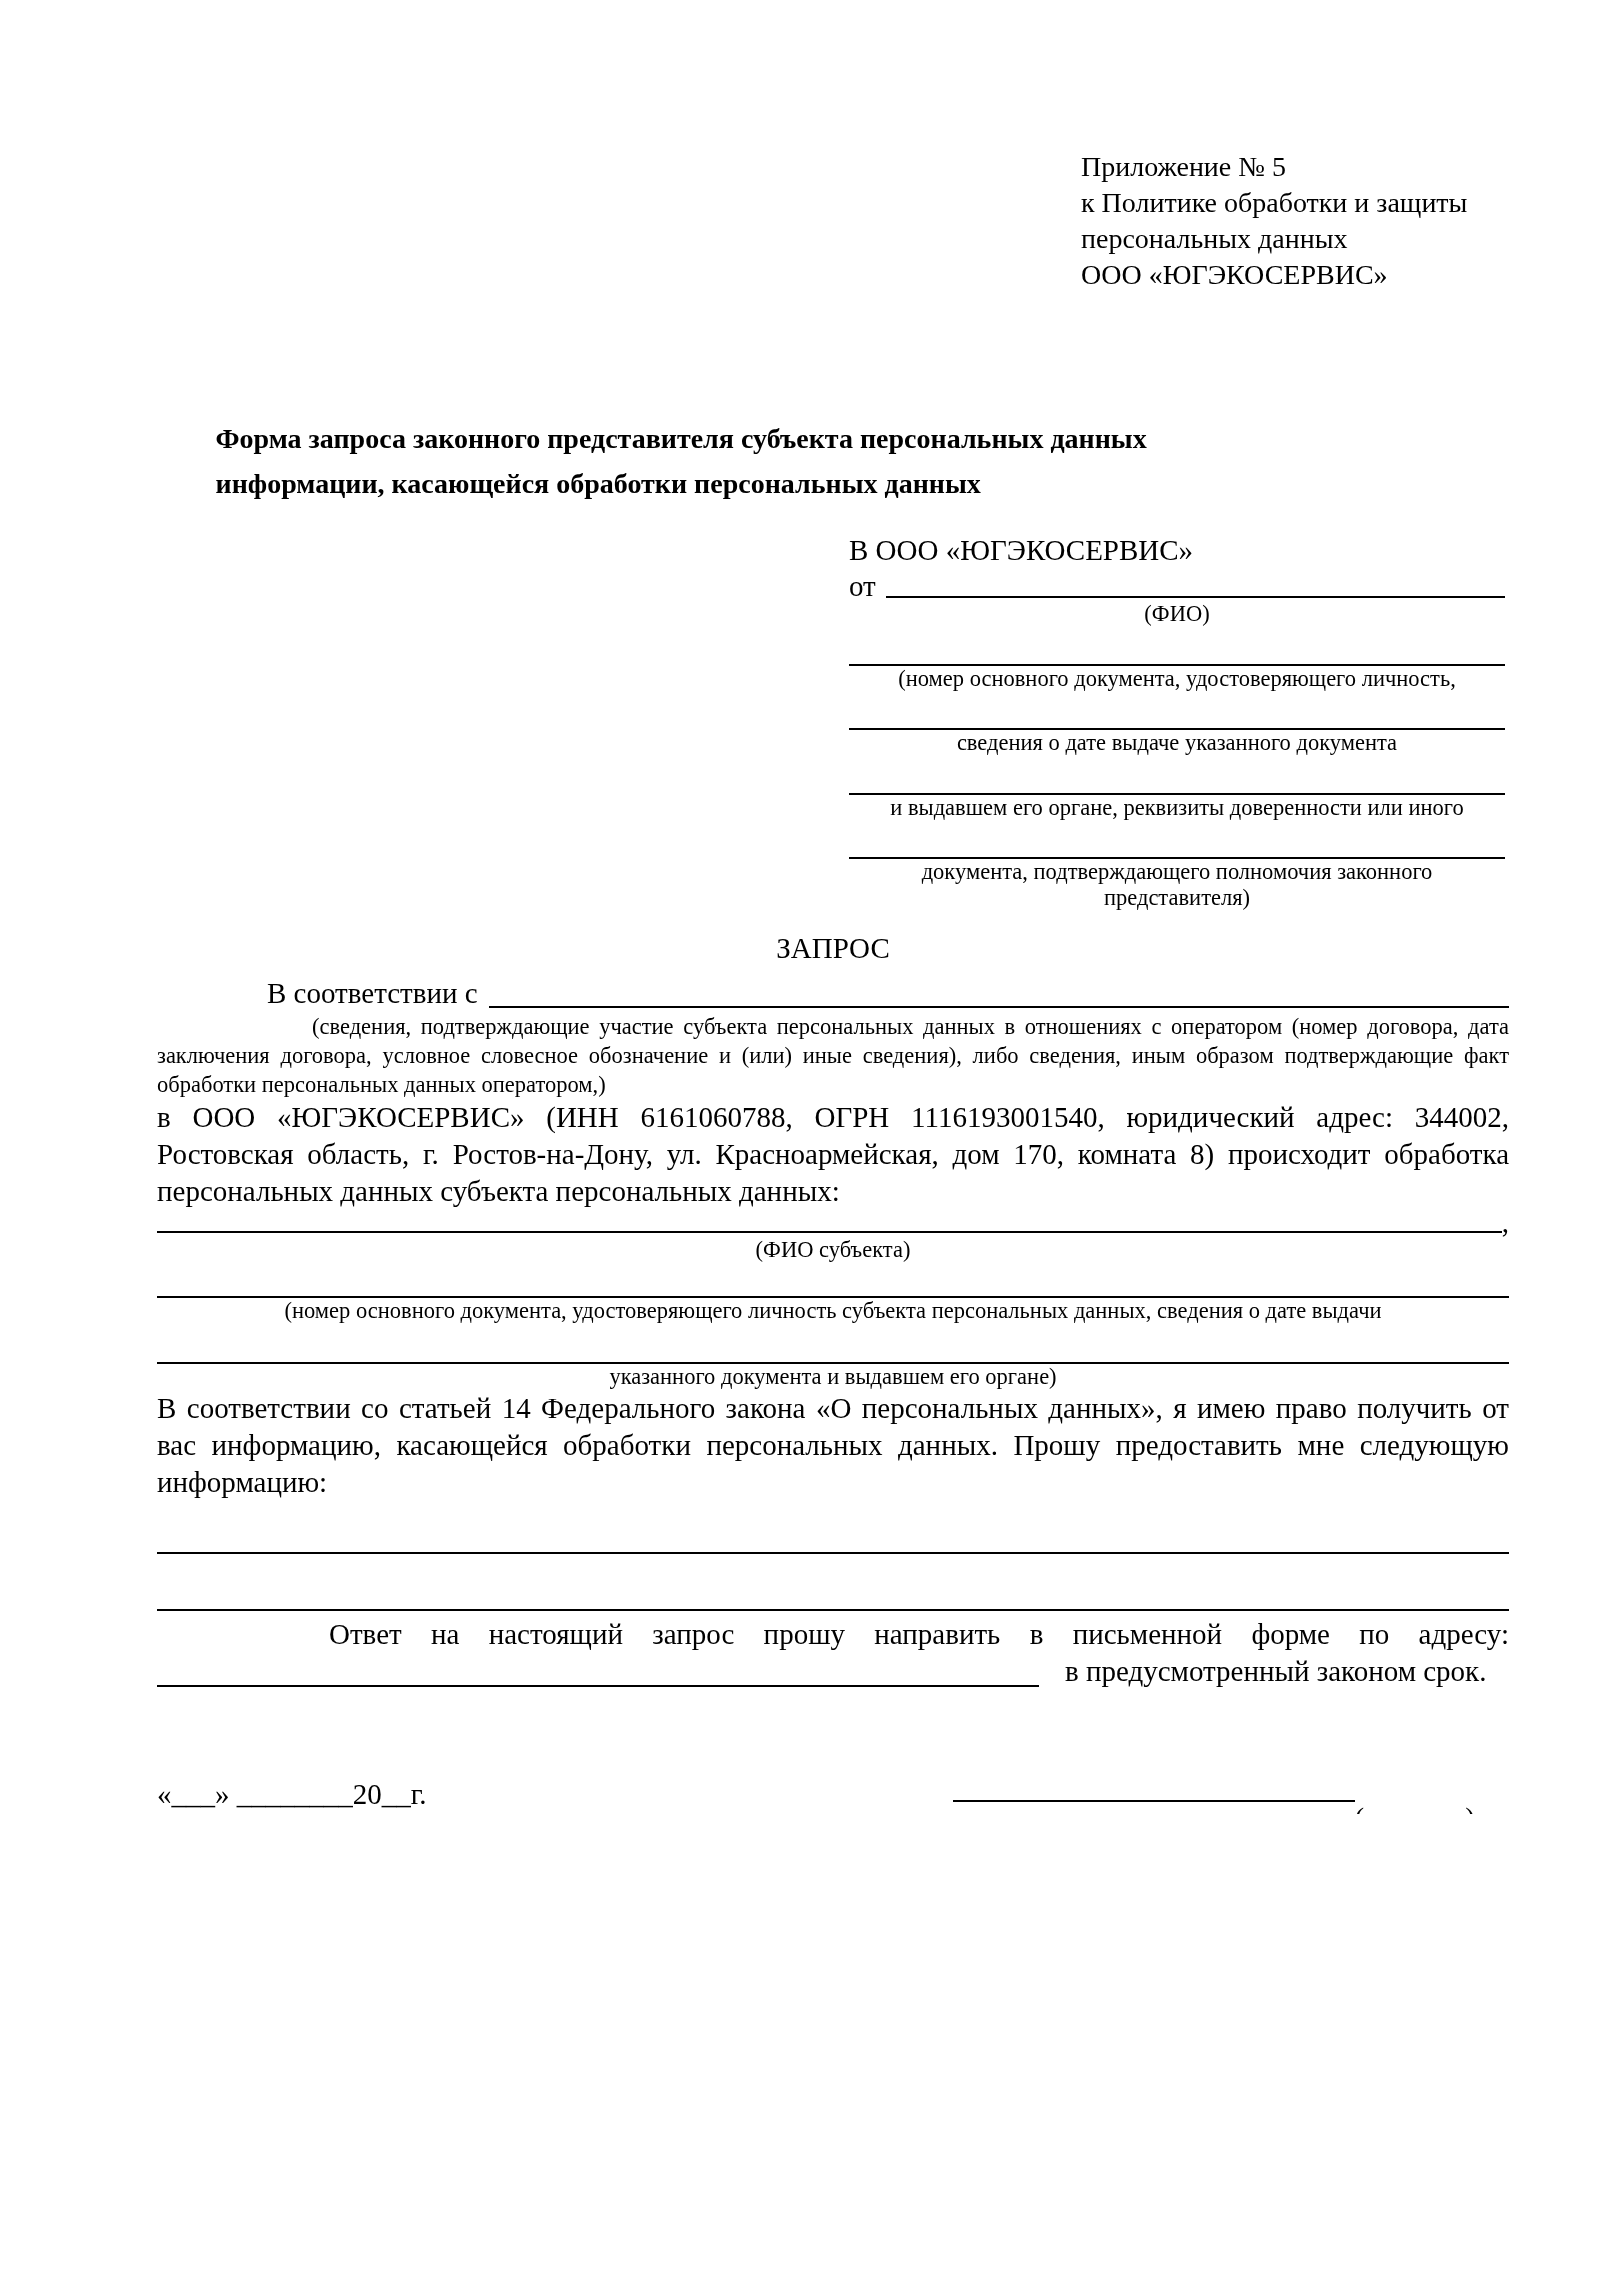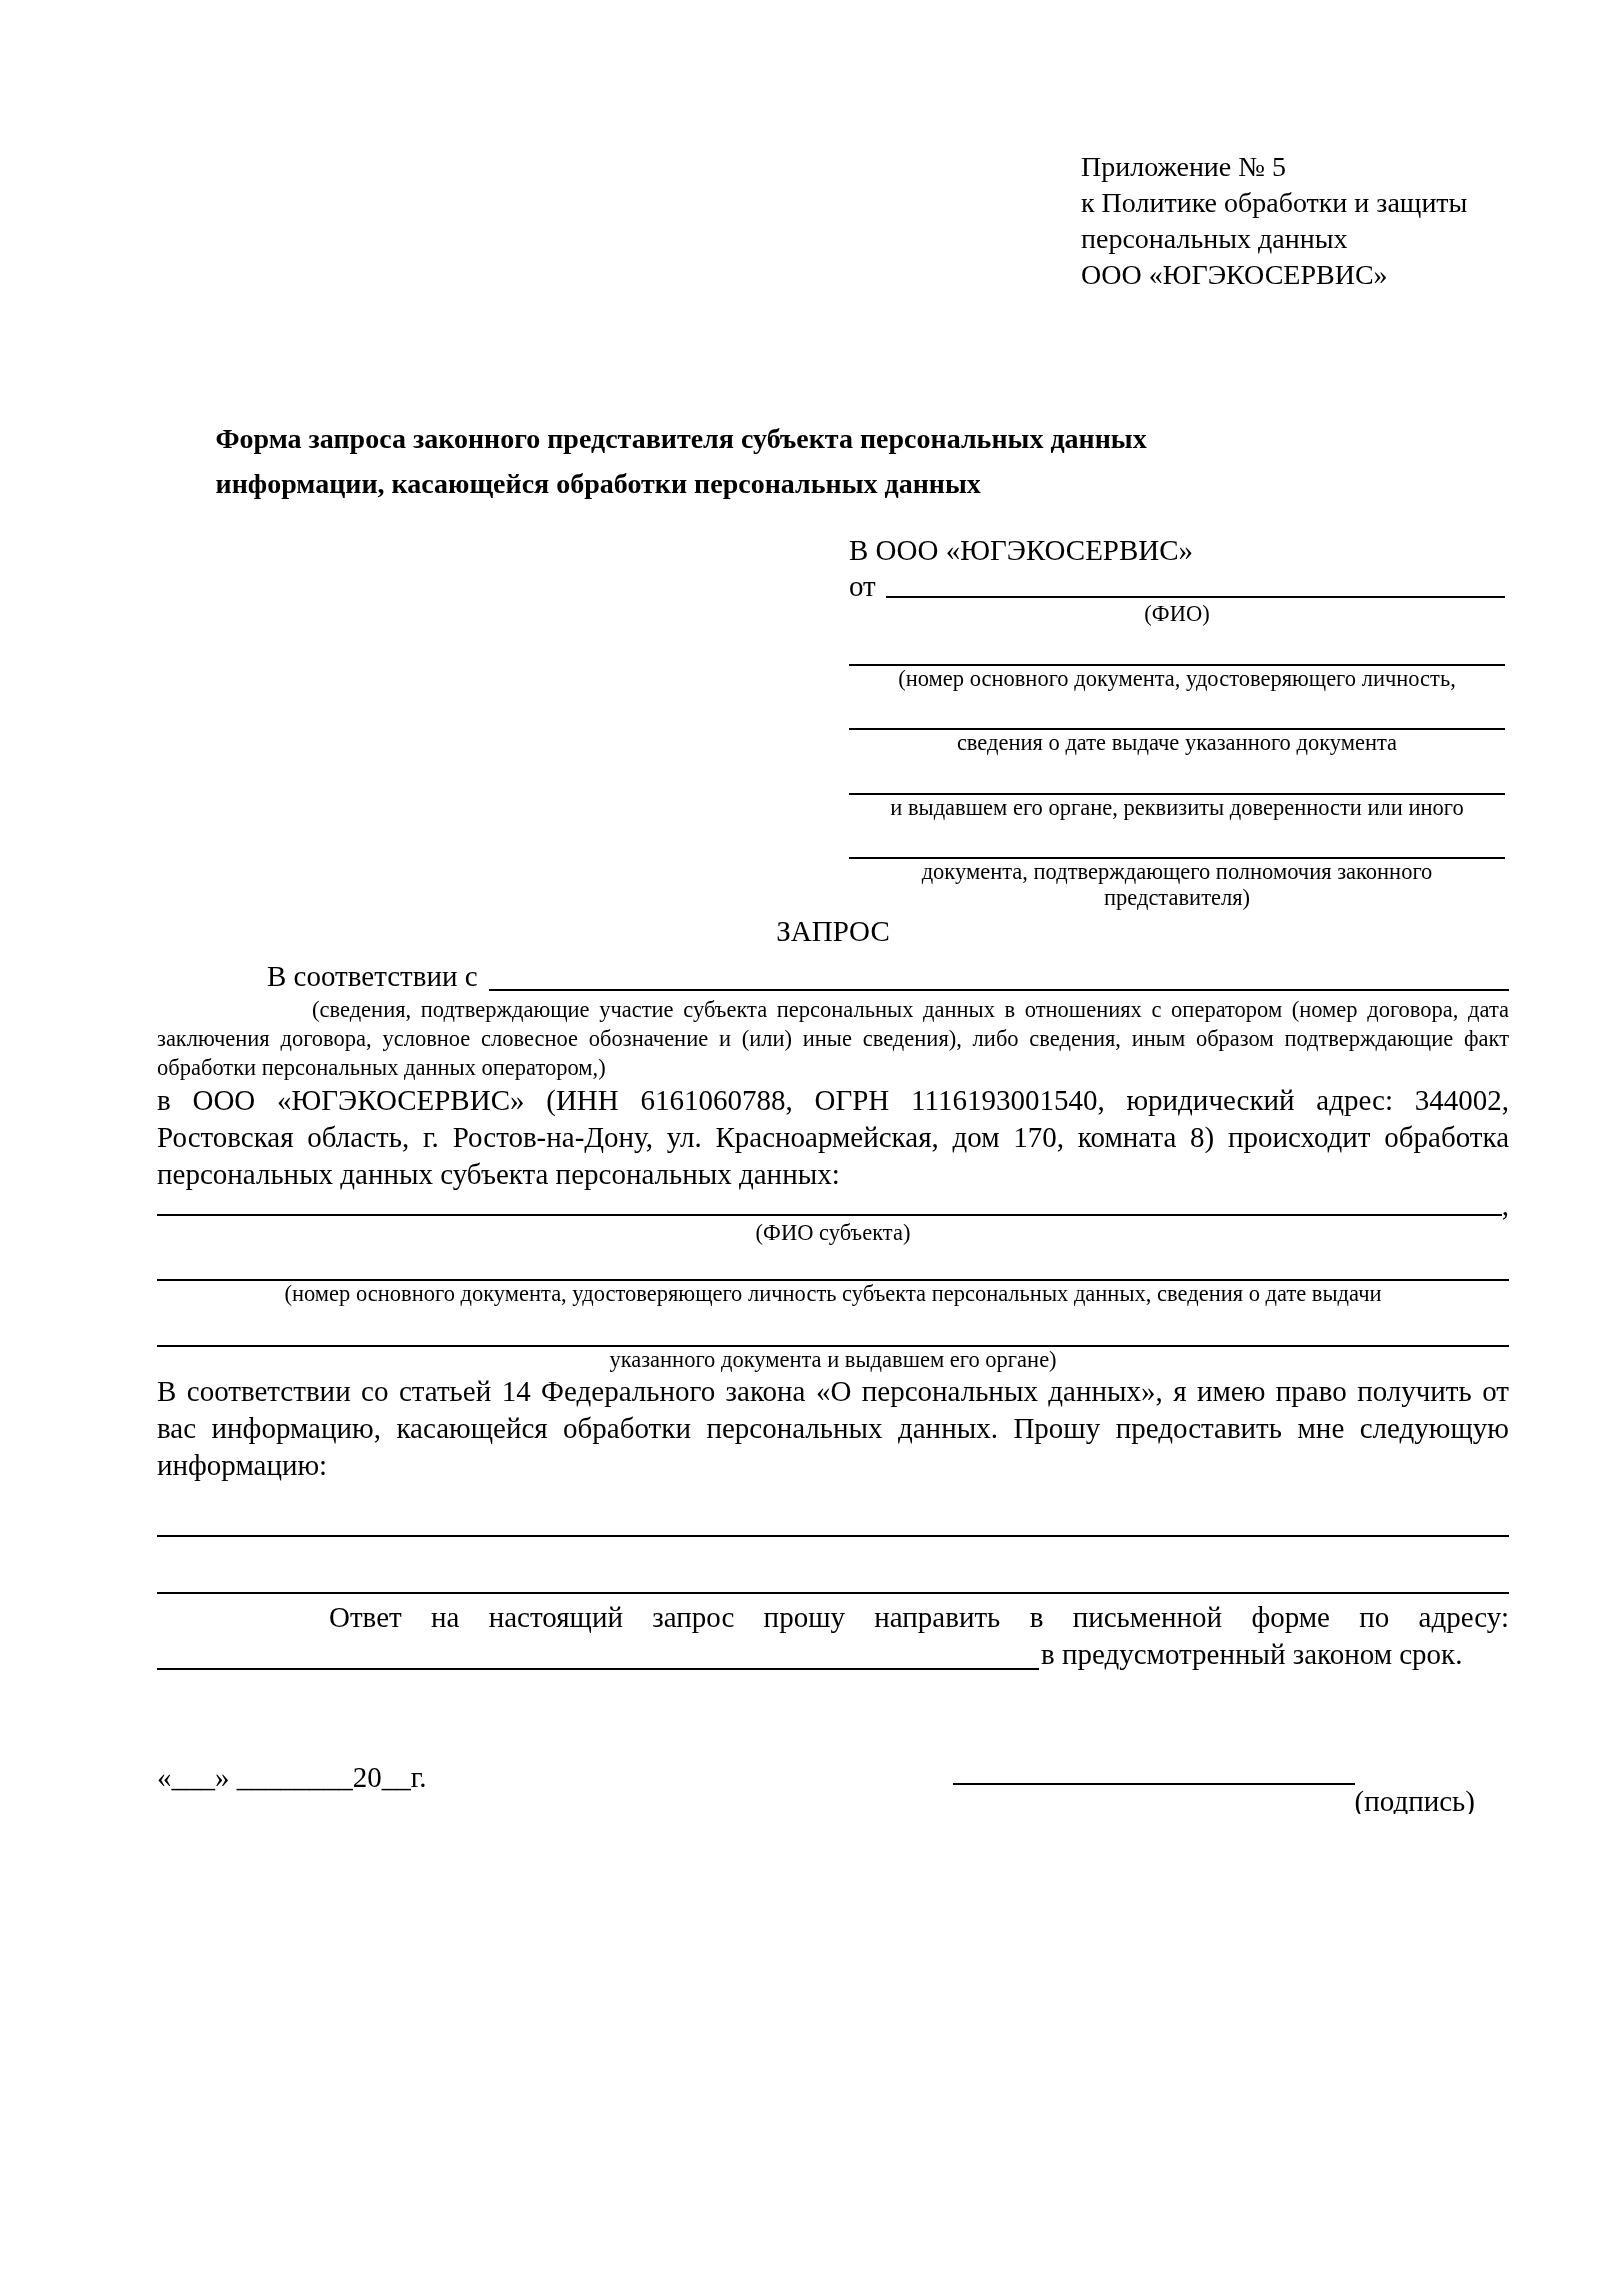--- a/index.html
+++ b/index.html
@@ -24,32 +24,32 @@
   .from-row { height:33px; }
   .from-row .label { margin-right:9.8px; }
   .fill-line { flex:1 1 auto; border-bottom:2.9px solid #000; margin-bottom:3.9px; }
   .caption { font-size:22.5px; line-height:25.5px; height:25.5px; text-align:center; }
   .blank-line { border-bottom:2.9px solid #000; height:37px; }
   .bl-tall { height:39px; }
   .bl-m34 { height:33px; }
   .bl-m52 { height:51px; }
   .bl-m56 { height:55px; }
   
-  .zapros { margin-top:28px; height:37px; text-align:center; }
+  .zapros { margin-top:45px; height:37px; text-align:center; }
   .intro-row { margin-top:7.8px; height:37px; }
   .intro-row .label { margin-left:110px; margin-right:11.8px; white-space:nowrap; }
   .small-note {
     font-size:22.5px; line-height:29px; text-align:justify; text-indent:155px;
   }
   .body-par { text-align:justify; }
   .comma-row { height:27.4px; }
   .comma-row .comma { align-self:flex-end; line-height:29px; }
   .center-caption { font-size:22.5px; line-height:25.5px; height:25.5px; text-align:center; }
   .reply-first { margin-top:5.9px; text-align:justify; text-align-last:justify; text-indent:172px; height:37px; }
-  .reply-row { height:37px; }
+  .reply-row { height:37px;gap:24px; }
   .reply-row .reply-fill { flex:0 0 882px; }
   .reply-row .suffix { white-space:nowrap; padding-left:2px; }
   
   .footer-row { margin-top:86px; height:37px; display:flex; justify-content:space-between; }
   .sig-group { display:flex; align-items:flex-start; margin-right:34px;margin-top:24px; }
   .sig-line { flex:0 0 402px; border-bottom:2.9px solid #000; margin-bottom:3.9px; }
   .sig-caption { white-space:nowrap; }
 </style>
 </head>
 <body>

